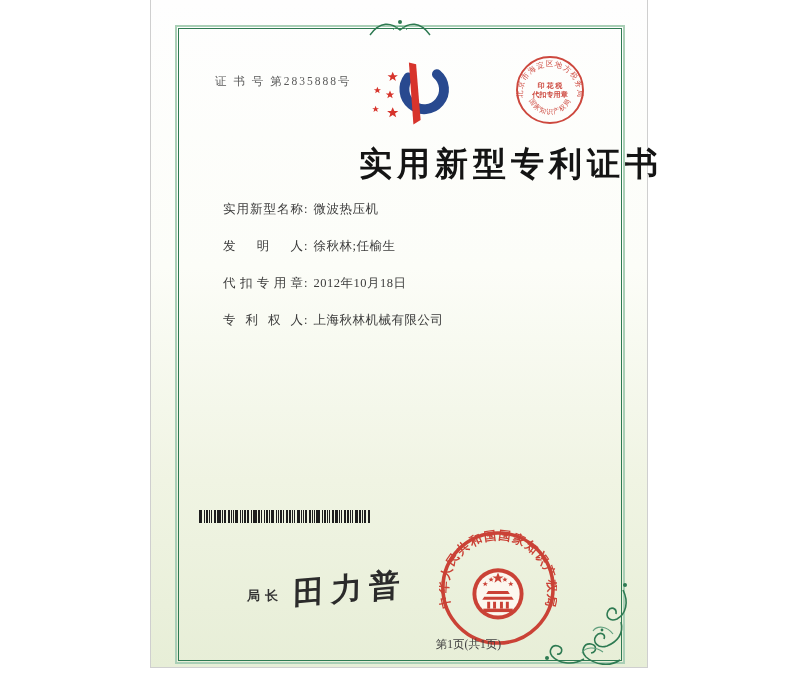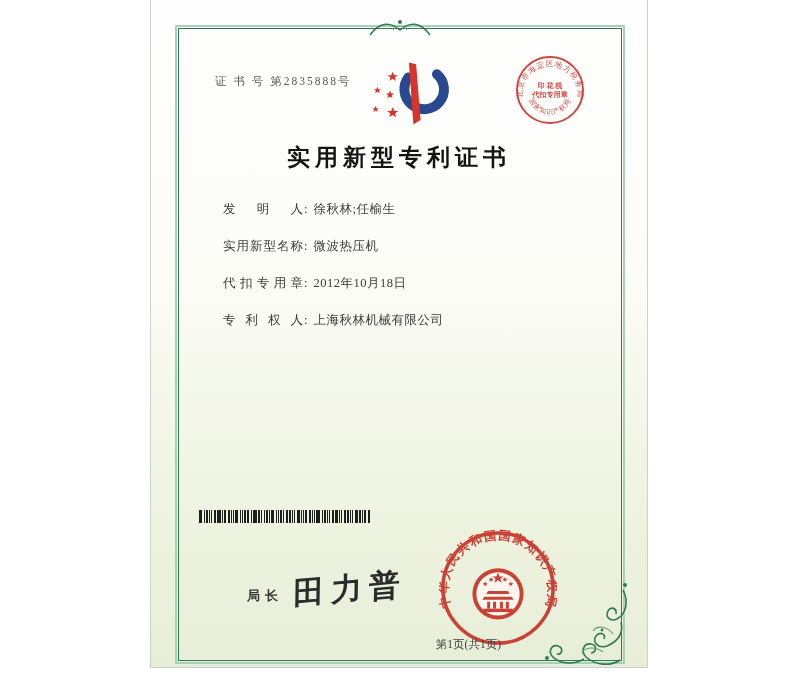--- a/index.html
+++ b/index.html
@@ -16,22 +16,22 @@
     position:absolute;left:27px;top:28px;width:444px;height:633px;box-sizing:border-box;
     border:1px solid #2e7a52;outline:2px solid #a9cfb6;outline-offset:1px;
     pointer-events:none;
   }
   .cert-no{
     position:absolute;left:64px;top:74px;font-size:11.5px;color:#5a5a5a;letter-spacing:2px;
   }
   .logo{position:absolute;left:212px;top:58px;width:90px;height:88px;}
   .top-seal{position:absolute;left:363px;top:54px;width:72px;height:72px;opacity:.92;}
   .title{
-    position:absolute;left:0;top:142px;width:100%;text-align:center;
-    font-size:23px;font-weight:bold;color:#141414;letter-spacing:5px;
+    position:absolute;left:16px;top:142px;width:100%;text-align:right;
+    font-size:33px;font-weight:bold;color:#141414;letter-spacing:5px;
   }
   .fields{position:absolute;left:72px;top:202px;width:360px;}
   .field{margin-bottom:22px;font-size:12.5px;color:#3c3c3c;line-height:15px;white-space:nowrap;}
   .field .lbl{display:inline-block;width:80px;text-align:justify;text-align-last:justify;}
   .field .colon{display:inline-block;margin:0 6px 0 1px;}
   .field .val{letter-spacing:.5px;}
   .paragraphs{
     position:absolute;left:72px;top:402px;width:358px;
     font-size:12.5px;font-weight:600;color:#383838;line-height:19.5px;text-align:justify;
   }
@@ -98,24 +98,24 @@
       <textPath href="#tsBot" startOffset="50%" text-anchor="middle">国家知识产权局</textPath>
     </text>
     <text x="48" y="45" text-anchor="middle" font-size="9.5" fill="#c9392e" font-weight="bold">印 花 税</text>
     <text x="48" y="57" text-anchor="middle" font-size="9.5" fill="#c9392e" font-weight="bold">代扣专用章</text>
   </svg>
 
   <div class="title">实用新型专利证书</div>
 
   <div class="fields">
     <div class="field">
+      <span class="lbl">实用新型名称</span><span class="colon">:</span><span class="val">微波热压机</span>
+    </div>
+    <div class="field">
       <span class="lbl">发明人</span><span class="colon">:</span><span class="val">徐秋林;任榆生</span>
-    </div>
-    <div class="field">
-      <span class="lbl">实用新型名称</span><span class="colon">:</span><span class="val">微波热压机</span>
     </div>
     <div class="field">
       <span class="lbl">代扣专用章</span><span class="colon">:</span><span class="val">2012年10月18日</span>
     </div>
     <div class="field">
       <span class="lbl">专利权人</span><span class="colon">:</span><span class="val">上海秋林机械有限公司</span>
     </div>
   </div>
 
 

